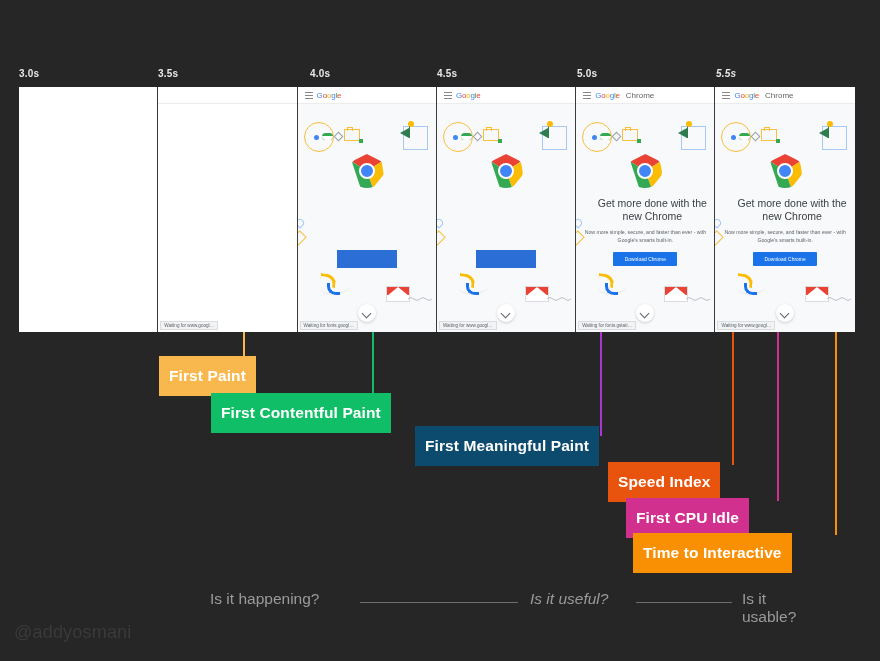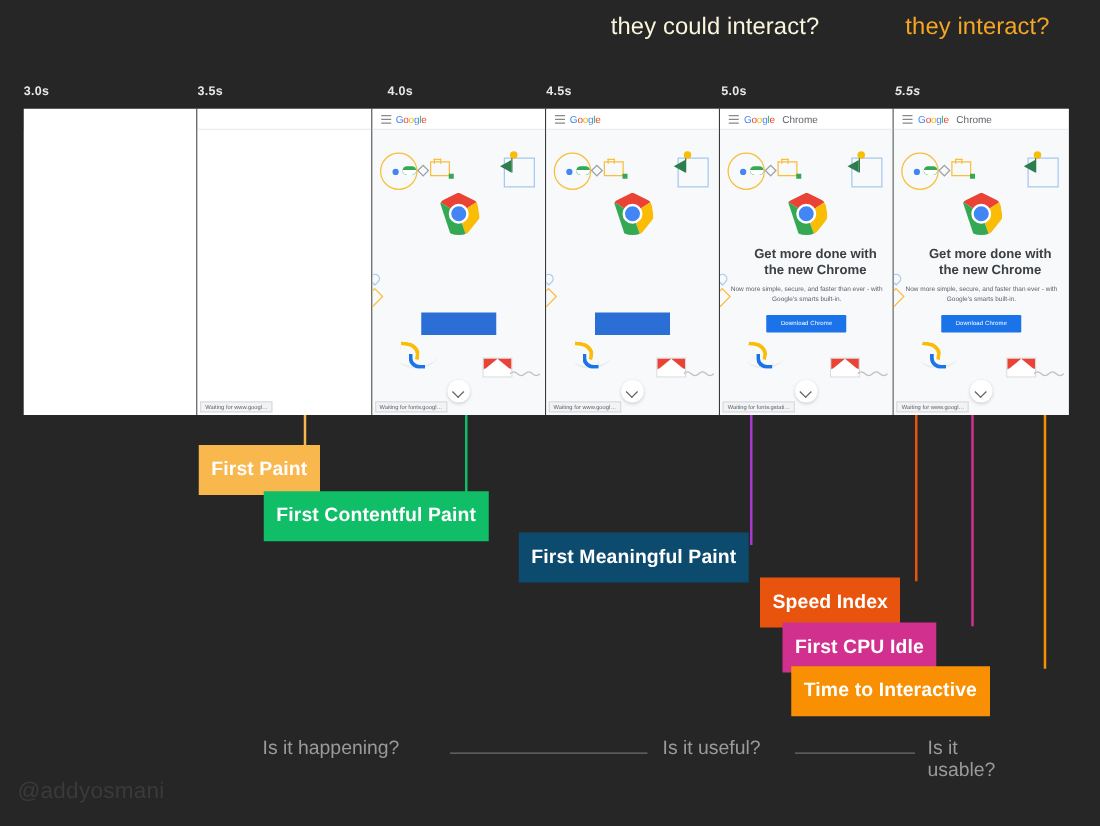--- a/index.html
+++ b/index.html
@@ -99,21 +99,21 @@
 
   
   .chrome-logo { position:absolute; left:50%; margin-left:-17px; top:50px; width:34px; height:34px; border-radius:50%; overflow:hidden; }
   .chrome-logo .red { position:absolute; inset:0; background:#EA4335; clip-path:polygon(50% 50%, 6% 22%, 50% 0%, 94% 22%); }
   .chrome-logo .yel { position:absolute; inset:0; background:#FBBC05; clip-path:polygon(50% 50%, 94% 22%, 100% 60%, 68% 100%); }
   .chrome-logo .grn { position:absolute; inset:0; background:#34A853; clip-path:polygon(50% 50%, 68% 100%, 32% 100%, 6% 22%); }
   .chrome-logo .blu { position:absolute; left:9px; top:9px; width:16px; height:16px; border-radius:50%; background:#4285F4; border:2px solid #fff; }
 
   
   .hl { position:absolute; left:20px; right:6px; top:93px; text-align:center;
-        font-size:10.5px; line-height:13px; color:#3C4043; font-weight:700; }
+        font-size:10.5px; line-height:13px; color:#3C4043; font-weight:400; }
   .sub { position:absolute; left:8px; right:8px; top:124px; text-align:center;
          font-size:5.2px; line-height:8px; color:#5f6368; }
   .btn-real {
     position:absolute; left:50%; margin-left:-32px; top:148px;
     width:64px; height:14px; background:#1A73E8; color:#fff;
     font-size:4.8px; display:flex; align-items:center; justify-content:center;
     border-radius:1px; letter-spacing:.1px;
   }
   .btn-blank {
     position:absolute; left:50%; margin-left:-30px; top:146px;
@@ -142,24 +142,22 @@
 
   .watermark {
     position:absolute; left:14px; top:622px;
     font-size:18px; color:#3A3A3A; letter-spacing:.2px;
   }
 </style>
 </head>
 <body>
 
 <div class="q-head" id="q-feel">
-  <div>they could interact?</div>
 </div>
 <div class="q-head" id="q-could">
-  <div>they interact?</div>
 </div>
 
 <div class="ticks" id="ticks">
     <div class="tick" style="left: 19px;">3.0s</div>
     <div class="tick" style="left: 158px;">3.5s</div>
     <div class="tick" style="left: 310px;">4.0s</div>
     <div class="tick" style="left: 437px;">4.5s</div>
     <div class="tick" style="left: 577px;">5.0s</div>
     <div class="tick" style="left: 716px; font-style: italic;">5.5s</div>
   </div>
@@ -351,19 +349,19 @@
     <div class="marker" style="left: 732px; height: 133px; background: rgb(232, 83, 14);"></div>
     <div class="mlabel" style="left: 608px; top: 462px; background: rgb(232, 83, 14);">Speed Index</div>
     <div class="marker" style="left: 777px; height: 169px; background: rgb(209, 48, 143);"></div>
     <div class="mlabel" style="left: 626px; top: 498px; background: rgb(209, 48, 143);">First CPU Idle</div>
     <div class="marker" style="left: 835px; height: 203px; background: rgb(249, 144, 4);"></div>
     <div class="mlabel" style="left: 633px; top: 533px; background: rgb(249, 144, 4);">Time to Interactive</div>
   </div>
 
 <div class="caption" id="caption">
     <div class="cap-txt" style="left: 210px;">Is it happening?</div>
-    <div class="cap-txt" style="left: 530px;">Is it useful?</div>
+    <div class="cap-txt" style="left: 530px; font-style: italic;">Is it useful?</div>
     <div class="cap-txt" style="left: 742px;">Is it usable?</div>
     <div class="cap-line" style="left: 360px; width: 158px;"></div>
     <div class="cap-line" style="left: 636px; width: 96px;"></div>
   </div>
 
 <div class="watermark">@addyosmani</div>
 
 </body></html>

